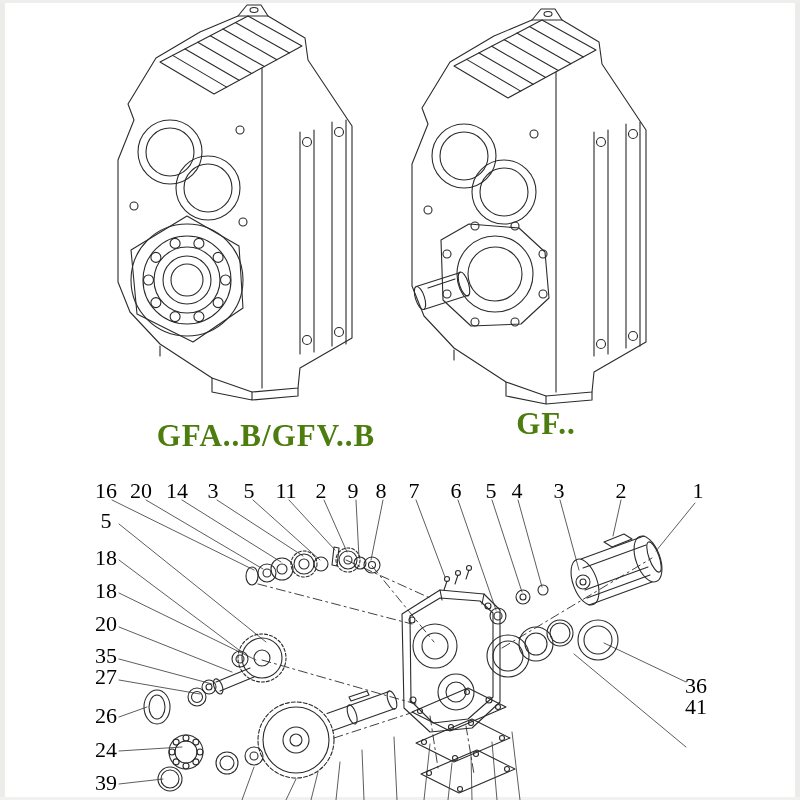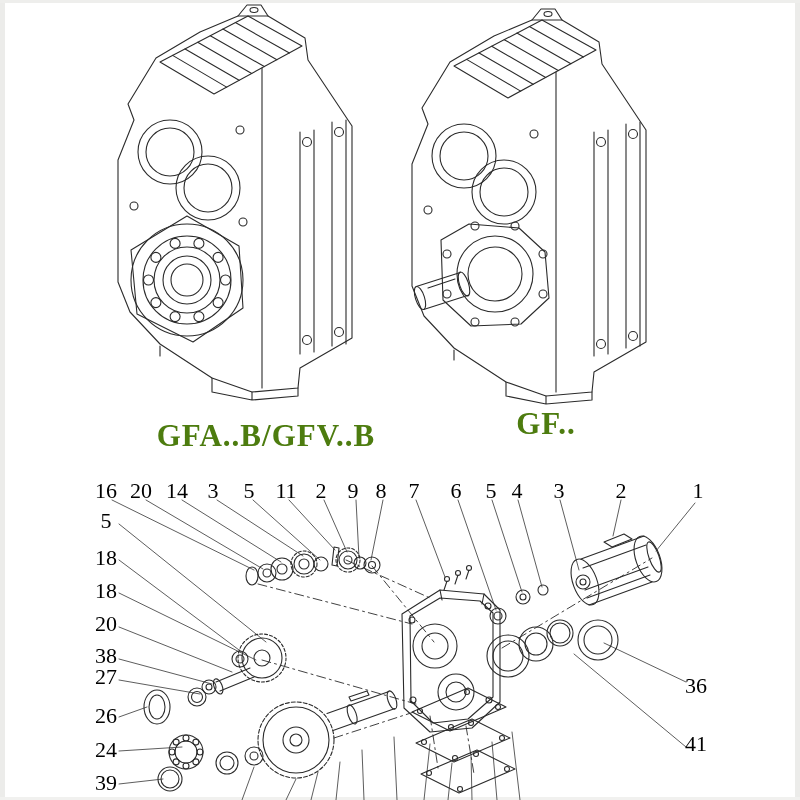--- a/index.html
+++ b/index.html
@@ -290,20 +290,20 @@
 <span class="pn" style="left:491px;top:491px">5</span>
 <span class="pn" style="left:517px;top:491px">4</span>
 <span class="pn" style="left:559px;top:491px">3</span>
 <span class="pn" style="left:621px;top:491px">2</span>
 <span class="pn" style="left:698px;top:491px">1</span>
 
 <span class="pn" style="left:106px;top:521px">5</span>
 <span class="pn" style="left:106px;top:558px">18</span>
 <span class="pn" style="left:106px;top:591px">18</span>
 <span class="pn" style="left:106px;top:624px">20</span>
-<span class="pn" style="left:106px;top:656px">38</span>
+<span class="pn" style="left:106px;top:656px">35</span>
 <span class="pn" style="left:106px;top:677px">27</span>
 <span class="pn" style="left:106px;top:716px">26</span>
 <span class="pn" style="left:106px;top:750px">24</span>
 <span class="pn" style="left:106px;top:783px">39</span>
 
 <span class="pn" style="left:696px;top:686px">36</span>
-<span class="pn" style="left:696px;top:744px">41</span>
+<span class="pn" style="left:696px;top:707px">41</span>
 
 </body></html>

